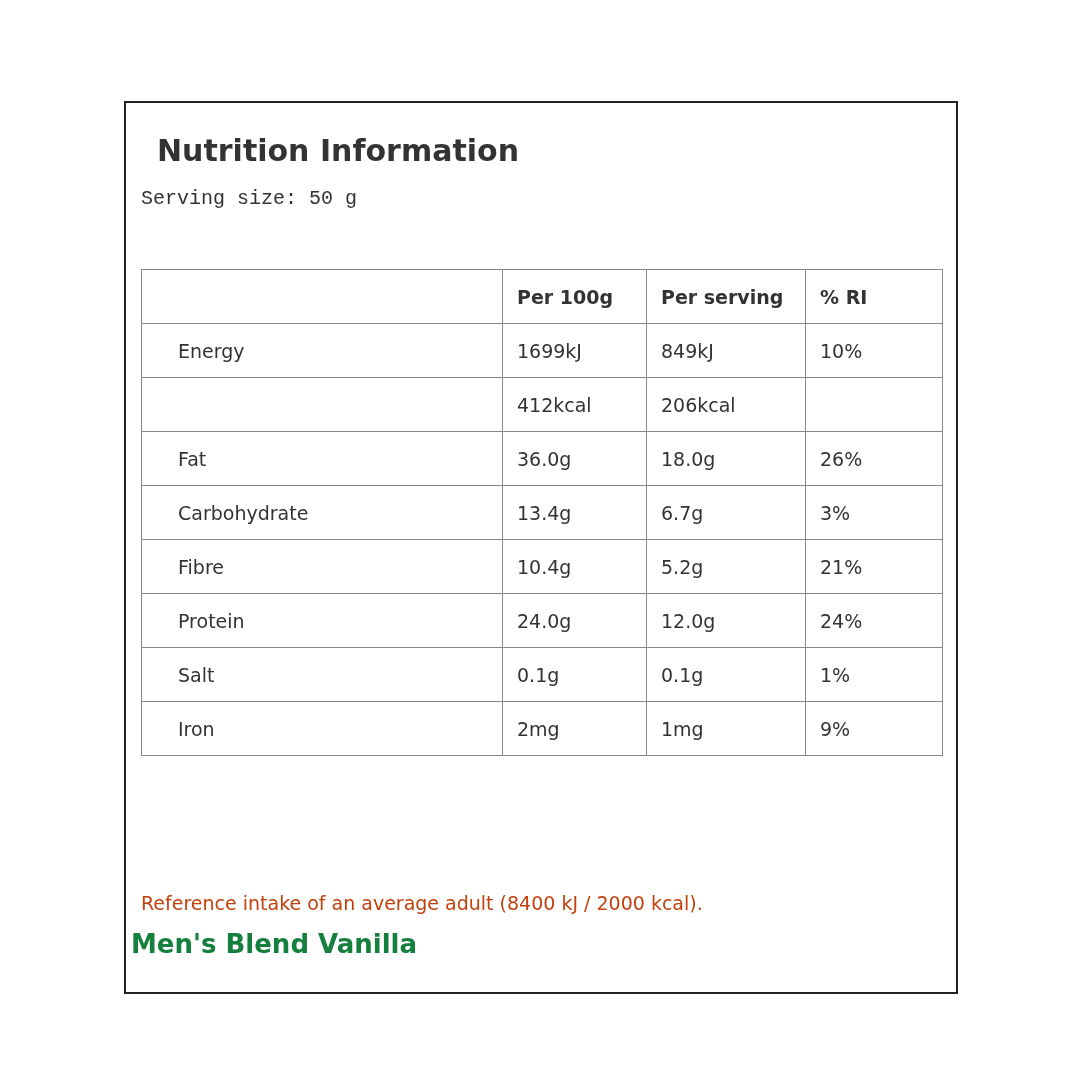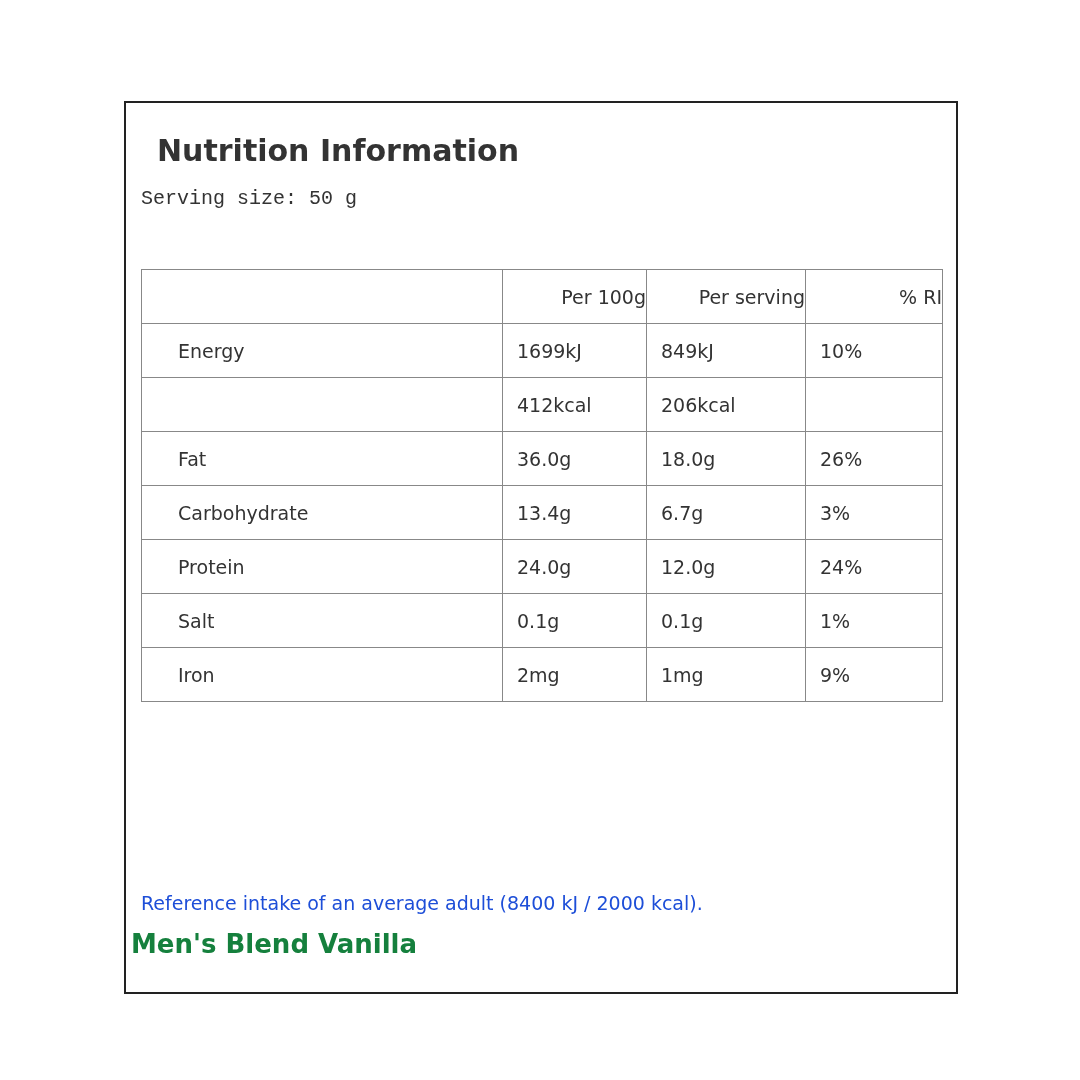--- a/index.html
+++ b/index.html
@@ -2,25 +2,25 @@
 <html><head>
 <meta charset="utf-8">
 <style>
   html, body { margin:0; padding:0; background:#ffffff; }
   body { width:1080px; height:1080px; position:relative; font-family:"DejaVu Sans", sans-serif; color:#333333; }
   .panel { position:absolute; left:124px; top:101px; width:830px; height:889px; border:2px solid #222222; background:#fff; }
   .title { position:absolute; left:15px; top:14px; margin:16px; font-size:30px; font-weight:bold; color:#333; }
   .serving { position:absolute; left:15px; top:84px; font-size:20px; color:#333;font-family:Liberation Mono, monospace; }
   table { position:absolute; left:15px; top:166px; width:802px; border-collapse:collapse; font-size:19px; }
   td, th { border:1px solid #888; height:53px; padding:0 0 0 14px; text-align:left; vertical-align:middle; color:#333; }
-  th { font-weight:normal;text-align:right; }
+  th { font-weight:bold; }
   td.label { padding-left:36px; }
   td.label.sub { padding-left:48px; }
   col.c1 { width:361px; } col.c2 { width:144px; } col.c3 { width:159px; } col.c4 { width:137px; }
-  .ref { position:absolute; left:15px; top:789px; font-size:19px; color:#1d4ed8; }
+  .ref { position:absolute; left:15px; top:789px; font-size:19px; color:#c2410c; }
   .product { position:absolute; left:5px; top:826px; font-size:26px; font-weight:bold; color:#15803d; }
 </style>
 </head>
 <body>
 
 <div class="panel">
   <h1 class="title">Nutrition Information</h1>
   <div class="serving">Serving size: 50 g</div>
   <table>
     <colgroup>
@@ -56,20 +56,26 @@
           <td>18.0g</td>
           <td>26%</td>
         </tr>
         <tr>
           <td class="label">Carbohydrate</td>
           <td>13.4g</td>
           <td>6.7g</td>
           <td>3%</td>
         </tr>
         <tr>
+          <td class="label">Fibre</td>
+          <td>10.4g</td>
+          <td>5.2g</td>
+          <td>21%</td>
+        </tr>
+        <tr>
           <td class="label">Protein</td>
           <td>24.0g</td>
           <td>12.0g</td>
           <td>24%</td>
         </tr>
         <tr>
           <td class="label">Salt</td>
           <td>0.1g</td>
           <td>0.1g</td>
           <td>1%</td>

